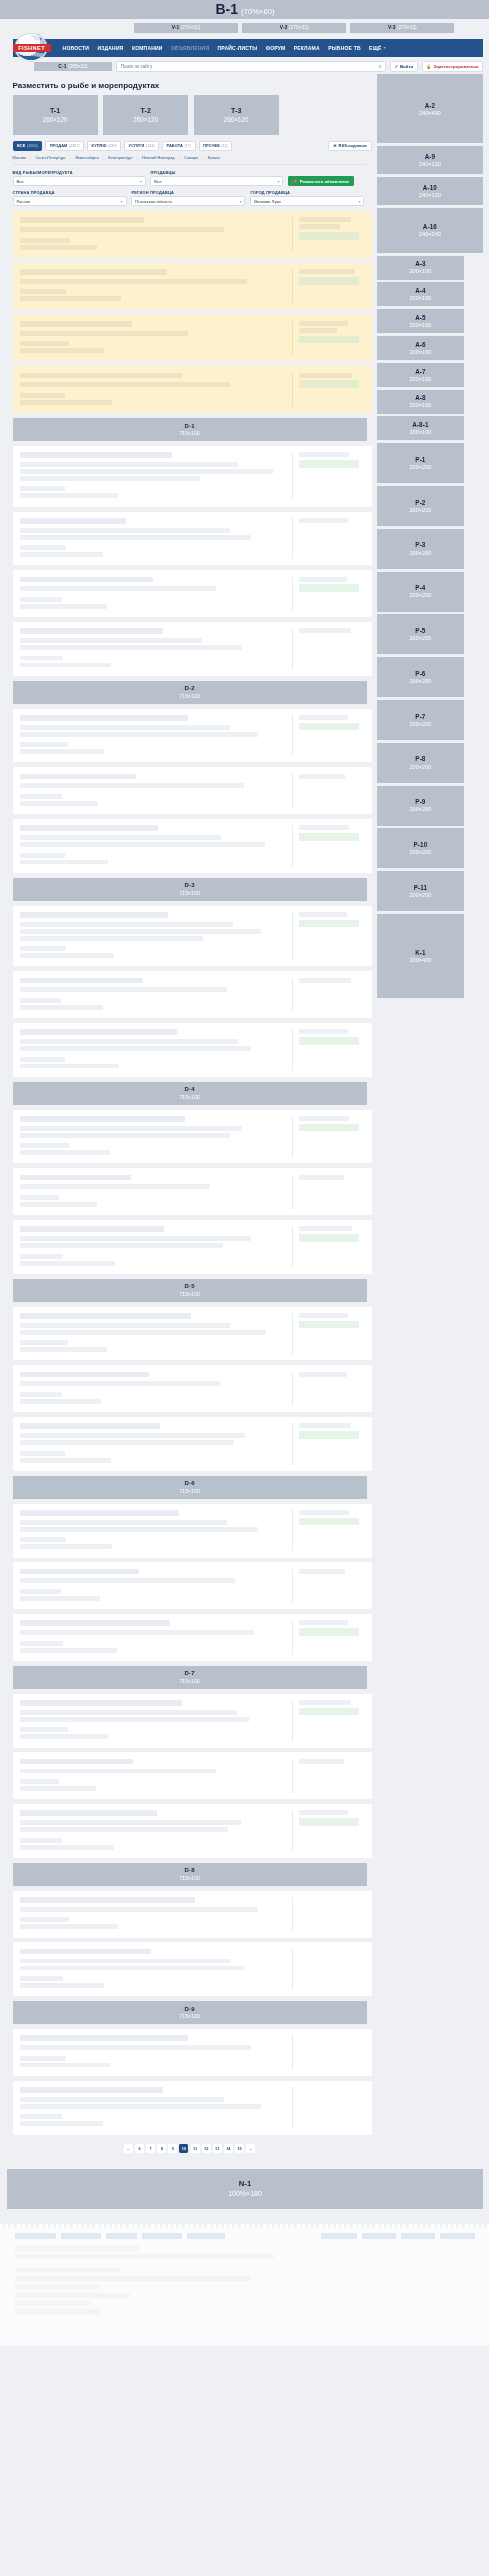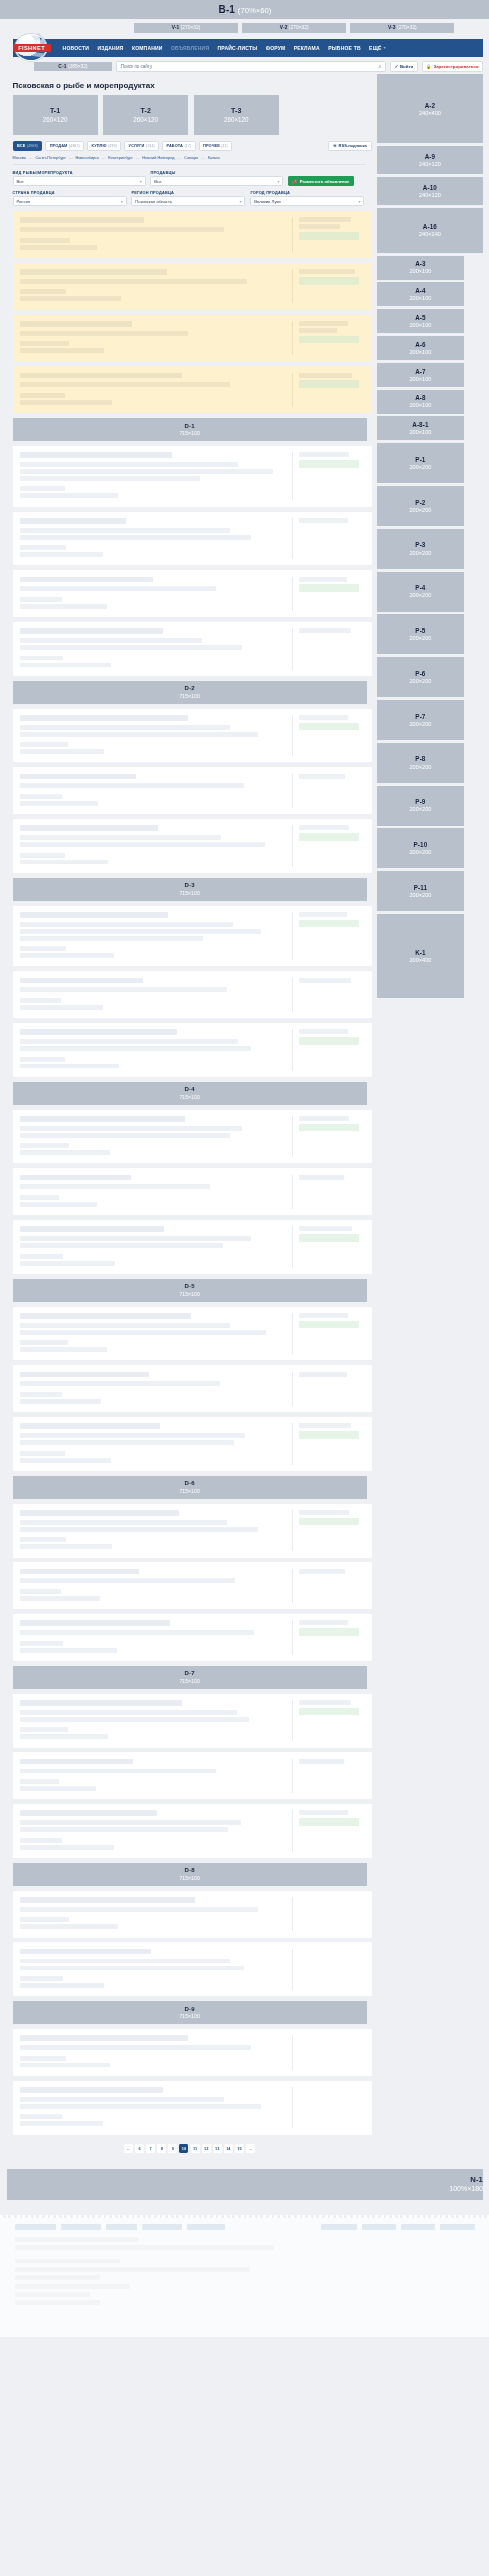--- a/index.html
+++ b/index.html
@@ -20,21 +20,21 @@
     align-items: center;
     justify-content: center;
     text-align: center;
     line-height: 1.18;
   }
   .adslot .code { font-weight: bold; color: #18243d; letter-spacing: 0.1px; }
   .adslot .dim  { color: #ffffff; }
 
   
   .b1 { width: 490px; height: 19px; }
-  .b1 .code { font-size: 10px; }
+  .b1 .code { font-size: 14px; }
   .b1 .dim  { font-size: 7.7px; }
   .b1row { display: flex; align-items: baseline; gap: 2.8px; }
 
   
   .vrow {
     display: flex;
     gap: 4.2px;
     padding: 3.5px 8.4px 2.8px 134px;
     background: #eef0f3;
   }
@@ -306,22 +306,21 @@
     border-radius: 1.4px;
     display: flex; align-items: center; justify-content: center;
     font-size: 3.9px; color: #23528c; font-weight: bold;
     padding: 0 2.1px;
   }
   .pg.active { background: #1d4b86; color: #fff; }
 
   
   .n1 {
     margin: 15.4px 7px 0 7px;
-    height: 31px;
-    align-items: flex-end;
+    height: 40px;
   }
   .n1 .code { font-size: 7.7px; margin-bottom: 1.4px; }
   .n1 .dim { font-size: 7px; }
 
   
   .footer {
     margin-top: 15.4px;
     background: #fafbfc;
     padding: 8.4px 15.4px 28px 15.4px;
     position: relative;
@@ -405,21 +404,21 @@
   <div class="regbtn">
     <span>🔒</span>
     <span>Зарегистрироваться</span>
   </div>
 </div>
 
 <div class="page">
 
   <div class="main">
 
-    <h1 class="title">Псковская о рыбе и морепродуктах</h1>
+    <h1 class="title">Разместить о рыбе и морепродуктах</h1>
 
     <div class="trow">
       <div class="adslot tslot">
         <span class="code">T-1</span>
         <span class="dim">260×120</span>
       </div>
       <div class="adslot tslot">
         <span class="code">T-2</span>
         <span class="dim">260×120</span>
       </div>

